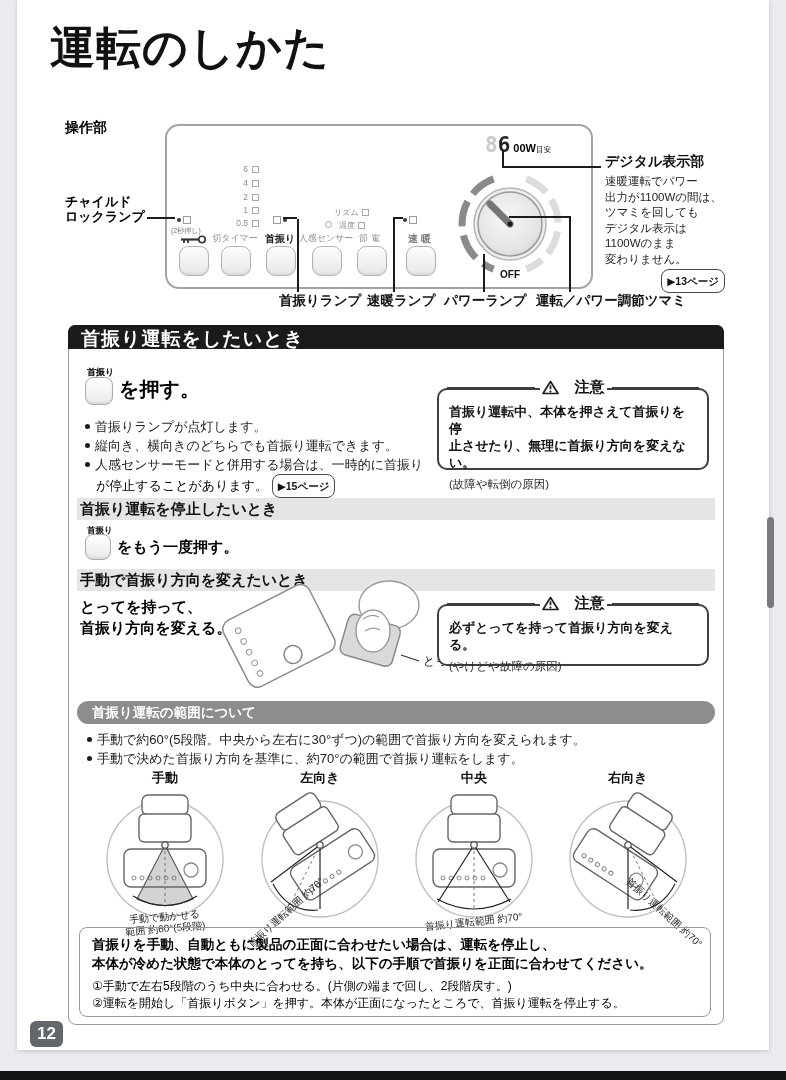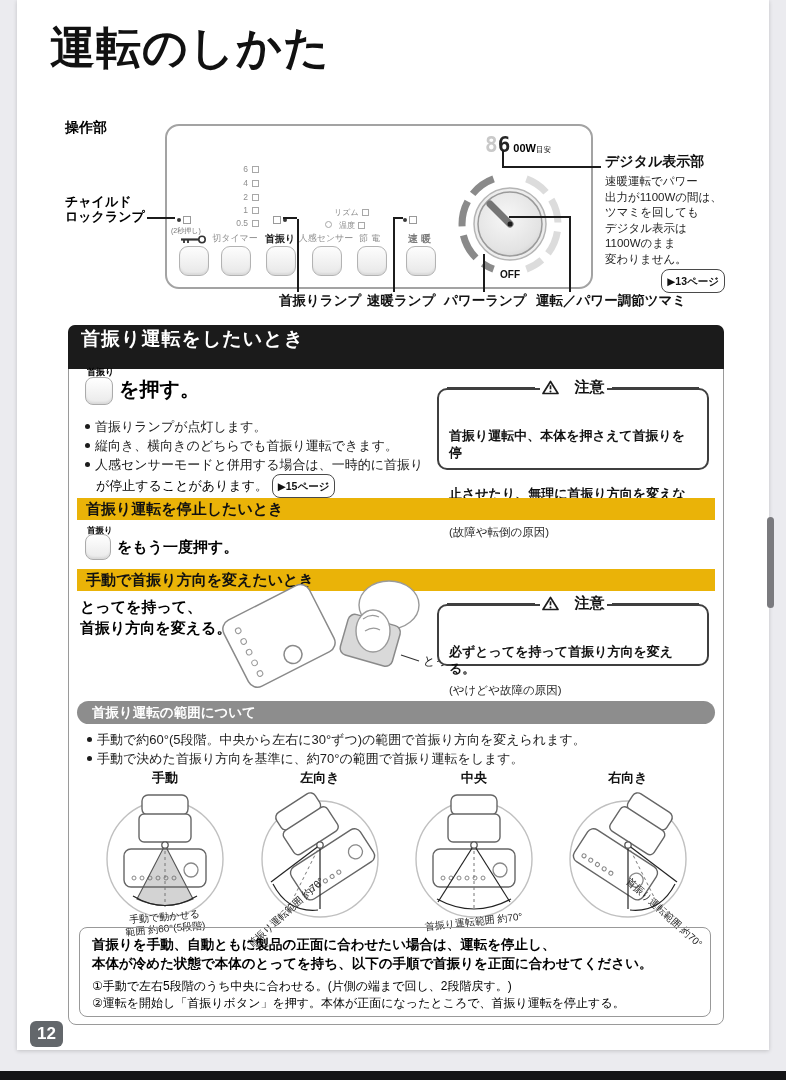--- a/index.html
+++ b/index.html
@@ -16,32 +16,32 @@
   .dot3{display:inline-block;width:4px;height:4px;background:#3a3a3a;border-radius:50%;}
   .lamp{position:absolute;display:flex;align-items:center;gap:2px;}
   .pbtn{position:absolute;top:120px;width:28px;height:28px;border:1.5px solid #b3b3b3;border-radius:9px;background:linear-gradient(180deg,#fdfdfd,#e7e7e7);box-shadow:inset 0 -2px 2px rgba(0,0,0,.06);}
   .bl{position:absolute;top:106px;transform:translateX(-50%);white-space:nowrap;font-size:9px;color:#8e8e8e;}
   .seg{font-family:"DejaVu Sans Mono","Liberation Mono",monospace;font-weight:bold;font-size:21px;line-height:22px;}
   .callout-title{font-size:14px;font-weight:bold;color:#111;}
   .callout-lines{font-size:11.5px;line-height:15.5px;color:#1c1c1c;}
   .pref{display:inline-block;border:1.5px solid #4a4a4a;border-radius:8px;padding:4px 5px;font-size:10.5px;font-weight:bold;line-height:14px;color:#111;background:#fff;white-space:nowrap;}
   .bottom-label{position:absolute;top:292px;font-size:13.5px;font-weight:bold;color:#111;white-space:nowrap;}
   .section{position:absolute;left:51px;top:325px;width:654px;height:698px;border:1.5px solid #9a9a9a;border-radius:8px;background:#fff;}
-  .sec-header{position:absolute;left:-1px;top:-1px;width:656px;height:44px;background:#1b1b1b;border-radius:7px 7px 0 0;color:#fff;font-size:19px;font-weight:bold;line-height:28px;padding-left:13px;box-sizing:border-box;letter-spacing:1px;}
-  .gbar{position:absolute;left:8px;width:638px;height:22px;background:#eab308;color:#111;font-size:15px;font-weight:bold;line-height:22px;padding-left:9px;box-sizing:border-box;}
+  .sec-header{position:absolute;left:-1px;top:-1px;width:656px;height:24px;background:#1b1b1b;border-radius:7px 7px 0 0;color:#fff;font-size:19px;font-weight:bold;line-height:28px;padding-left:13px;box-sizing:border-box;letter-spacing:1px;}
+  .gbar{position:absolute;left:8px;width:638px;height:22px;background:#e5e5e5;color:#111;font-size:15px;font-weight:bold;line-height:22px;padding-left:3px;box-sizing:border-box;}
   .rbar{position:absolute;left:8px;width:638px;height:23px;background:#8d8d8d;border-radius:12px;color:#fff;font-size:13.5px;font-weight:bold;line-height:23px;padding-left:15px;box-sizing:border-box;}
   .sbtn{position:absolute;width:26px;height:26px;border:1.5px solid #ababab;border-radius:8px;background:linear-gradient(180deg,#fff,#e9e9e9);box-shadow:inset 0 -2px 2px rgba(0,0,0,.07);}
   .blt{position:absolute;display:flex;gap:5px;font-size:13px;color:#1c1c1c;line-height:18px;}
   .bdot{width:5px;height:5px;background:#1c1c1c;border-radius:50%;margin-top:6px;flex:none;}
   .caution{position:absolute;border:2px solid #3f3f3f;border-radius:10px;background:#fff;box-sizing:border-box;}
   .ctit{position:absolute;top:-12px;left:8px;right:8px;display:flex;align-items:center;gap:5px;}
   .cline{flex:1;height:2px;background:#3f3f3f;}
   .ctxt{font-size:15px;font-weight:bold;color:#111;display:flex;align-items:center;gap:16px;background:#fff;padding:0 2px;}
   .cbody{padding:13px 10px 0 10px;}
-  .cb1{font-size:13px;font-weight:bold;line-height:17px;color:#111;margin-top:24px;}
+  .cb1{font-size:13px;font-weight:bold;line-height:17px;color:#111;}
   .cnote{font-size:11.5px;color:#2a2a2a;margin-top:6px;}
   svg{overflow:visible;}
   svg text{font-family:"Liberation Sans","DejaVu Sans",sans-serif;fill:#111;}
   .dlab{font-size:13px;font-weight:bold;text-anchor:middle;}
   .dcap{font-size:10px;text-anchor:middle;fill:#222;}
   .page-badge{position:absolute;left:13px;top:1021px;width:33px;height:26px;background:#63676b;border-radius:6px;color:#fff;font-size:17px;font-weight:bold;line-height:26px;text-align:center;}
   .scrollbar{position:absolute;left:767px;top:517px;width:7px;height:91px;background:#7a7a7e;border-radius:4px;}
   .bottom-bar{position:absolute;left:0;bottom:0;width:786px;height:9px;background:#141416;}
 </style>
 </head>

